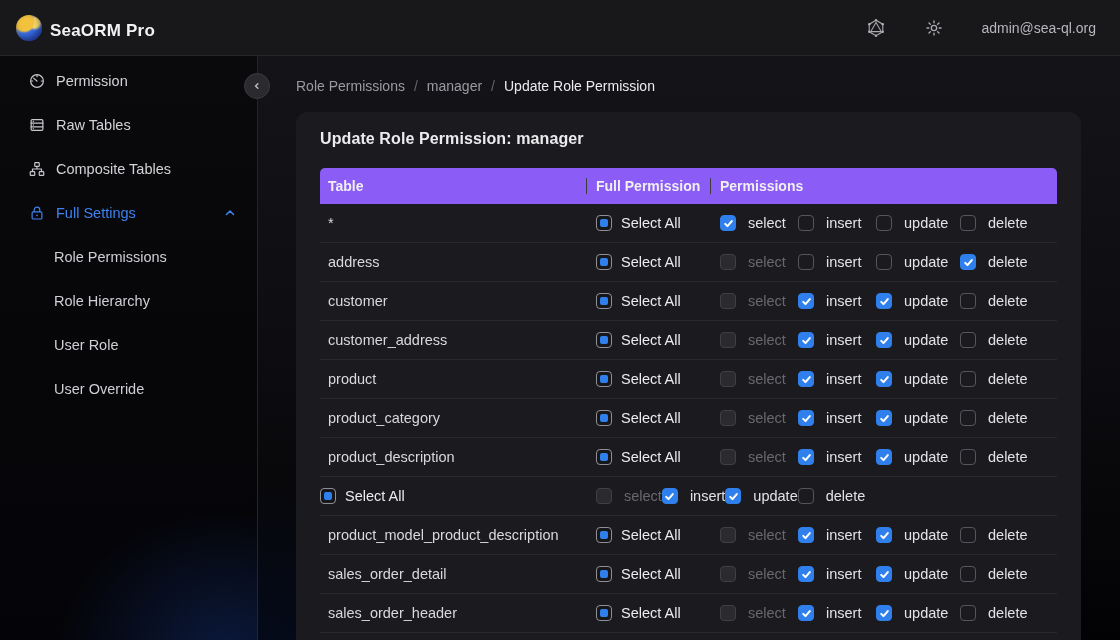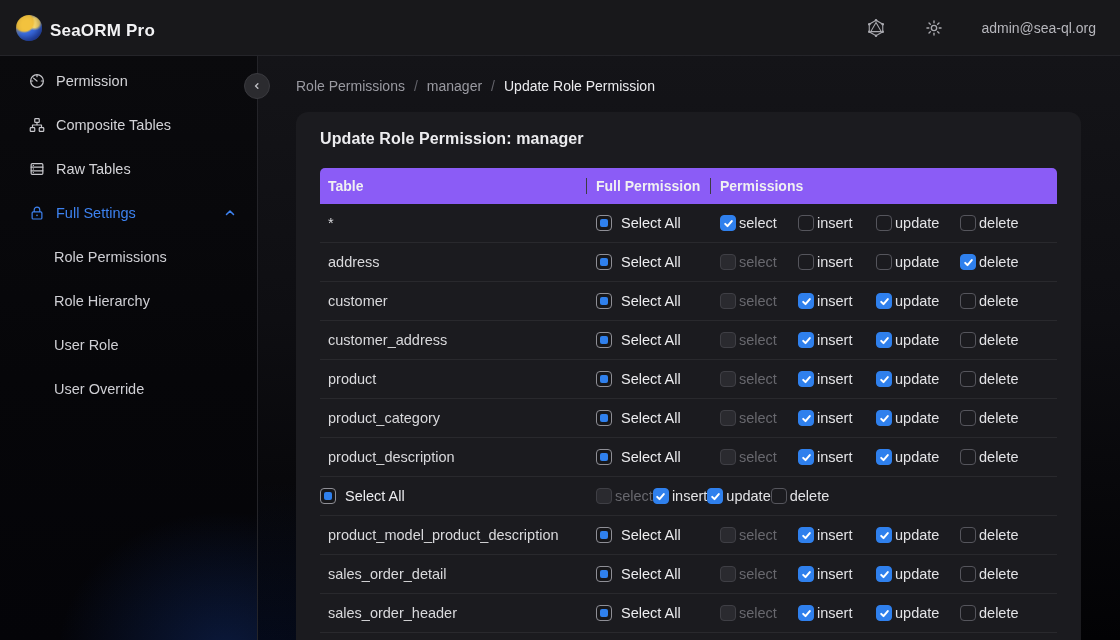--- a/index.html
+++ b/index.html
@@ -67,21 +67,21 @@
     height:36px; background:#8b5cf6; border-radius:5px 5px 0 0; }
   .th { position:relative; color:#f0f0f2; font-size:14px; font-weight:bold; padding-left:8px; }
   .th + .th { padding-left:0; }
   .th + .th::before { content:""; position:absolute; left:-10px; top:50%; transform:translateY(-50%);
     width:1px; height:16px; background:#3c3c42; }
   .trow { display:grid; grid-template-columns:276px 124px 1fr; align-items:center;
     height:39px; border-bottom:1px solid #29292d; }
   .tname { color:#d9d9dc; font-size:14.5px; padding-left:8px; white-space:nowrap; }
   .fullperm { display:flex; align-items:center; gap:9px; }
   .perms { display:flex; align-items:center; }
-  .perm { display:flex; align-items:center; gap:3px; }
+  .perm { display:flex; align-items:center; gap:12px; }
   .perm.w-select { width:78px; } .perm.w-insert { width:78px; } .perm.w-update { width:84px; }
   .perm-label { font-size:14.5px; color:#e3e3e6; }
   .perm-label.muted { color:#68686e; }
   .cb-label { font-size:14.5px; color:#ececef; }
 
   .cb { width:16px; height:16px; border-radius:4px; flex:0 0 16px;
     display:flex; align-items:center; justify-content:center; cursor:pointer; }
   .cb.unchecked { border:1.5px solid #55555c; background:transparent; }
   .cb.checked { background:#2f80ed; border:1.5px solid #2f80ed; }
   .cb.checked svg { width:11px; height:11px; }
@@ -140,38 +140,38 @@
           <span class="nav-ic"><svg viewBox="0 0 24 24" fill="none" stroke="currentColor" stroke-width="1.6" stroke-linecap="round">
               <circle cx="12" cy="12" r="8.5"></circle>
               <line x1="12" y1="12" x2="7.4" y2="8.2"></line>
               <line x1="12" y1="4.6" x2="12" y2="6.2"></line>
               <line x1="19.4" y1="12" x2="17.8" y2="12"></line>
               <line x1="4.6" y1="12" x2="6.2" y2="12"></line>
             </svg></span>
           <span>Permission</span>
         </div>
         <div class="nav-item">
-          <span class="nav-ic"><svg viewBox="0 0 24 24" fill="none" stroke="currentColor" stroke-width="1.6" stroke-linejoin="round">
-              <rect x="9" y="3.5" width="6" height="5" rx="1"></rect>
-              <rect x="3" y="15.5" width="6" height="5" rx="1"></rect>
-              <rect x="15" y="15.5" width="6" height="5" rx="1"></rect>
-              <path d="M12 8.5v3.5M6 15.5V12h12v3.5"></path>
-            </svg></span>
-          <span>Composite Tables</span>
-        </div>
-        <div class="nav-item">
           <span class="nav-ic"><svg viewBox="0 0 24 24" fill="none" stroke="currentColor" stroke-width="1.6" stroke-linecap="round">
               <rect x="4.2" y="4.8" width="15.6" height="14.4" rx="1.5"></rect>
               <line x1="4.2" y1="9.6" x2="19.8" y2="9.6"></line>
               <line x1="4.2" y1="14.4" x2="19.8" y2="14.4"></line>
               <circle cx="7.1" cy="7.2" r="0.9" fill="currentColor" stroke="none"></circle>
               <circle cx="7.1" cy="12" r="0.9" fill="currentColor" stroke="none"></circle>
               <circle cx="7.1" cy="16.8" r="0.9" fill="currentColor" stroke="none"></circle>
             </svg></span>
           <span>Raw Tables</span>
+        </div>
+        <div class="nav-item">
+          <span class="nav-ic"><svg viewBox="0 0 24 24" fill="none" stroke="currentColor" stroke-width="1.6" stroke-linejoin="round">
+              <rect x="9" y="3.5" width="6" height="5" rx="1"></rect>
+              <rect x="3" y="15.5" width="6" height="5" rx="1"></rect>
+              <rect x="15" y="15.5" width="6" height="5" rx="1"></rect>
+              <path d="M12 8.5v3.5M6 15.5V12h12v3.5"></path>
+            </svg></span>
+          <span>Composite Tables</span>
         </div>
         <div class="nav-item active">
           <span class="nav-ic"><svg viewBox="0 0 24 24" fill="none" stroke="currentColor" stroke-width="1.6" stroke-linejoin="round">
               <rect x="5.5" y="10.5" width="13" height="9.5" rx="1.5"></rect>
               <path d="M8.3 10.5V7.8a3.7 3.7 0 0 1 7.4 0v2.7"></path>
               <circle cx="12" cy="15.2" r="1.1" fill="currentColor" stroke="none"></circle>
             </svg></span>
           <span>Full Settings</span>
           <span class="spacer"></span>
           <span class="chev"><svg viewBox="0 0 24 24" fill="none" stroke="currentColor" stroke-width="2.6" stroke-linecap="round" stroke-linejoin="round">

